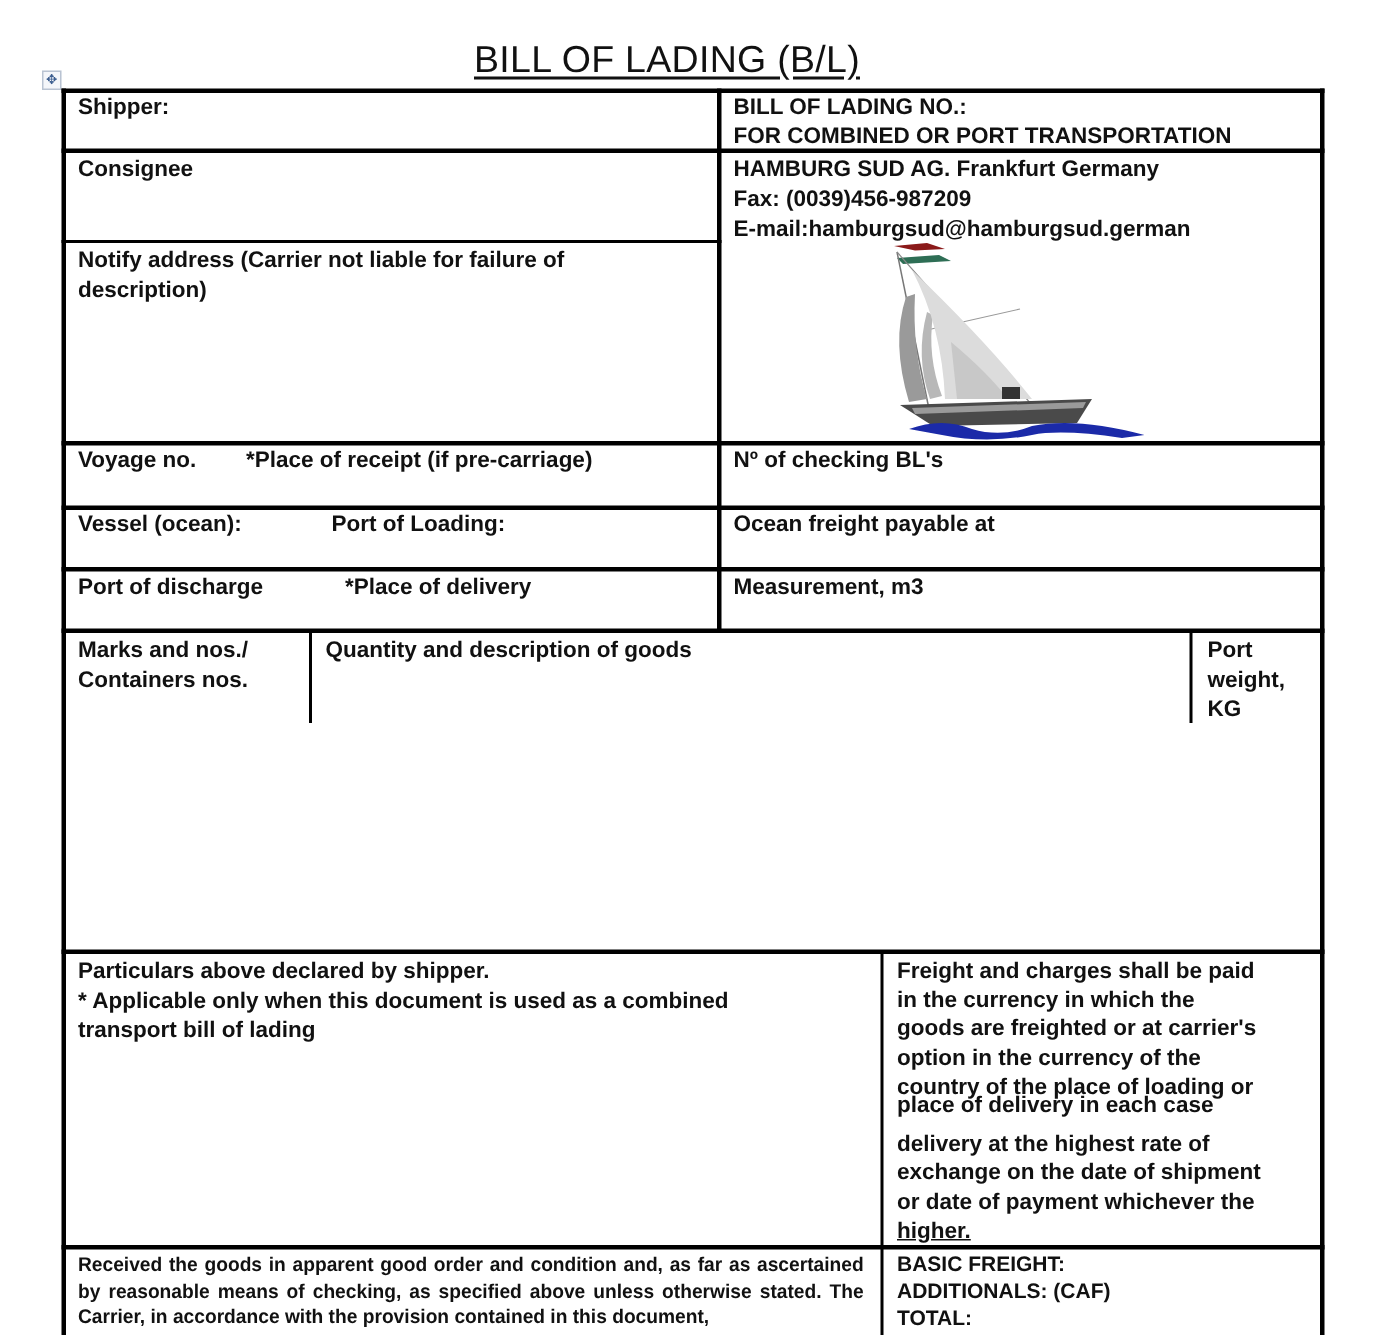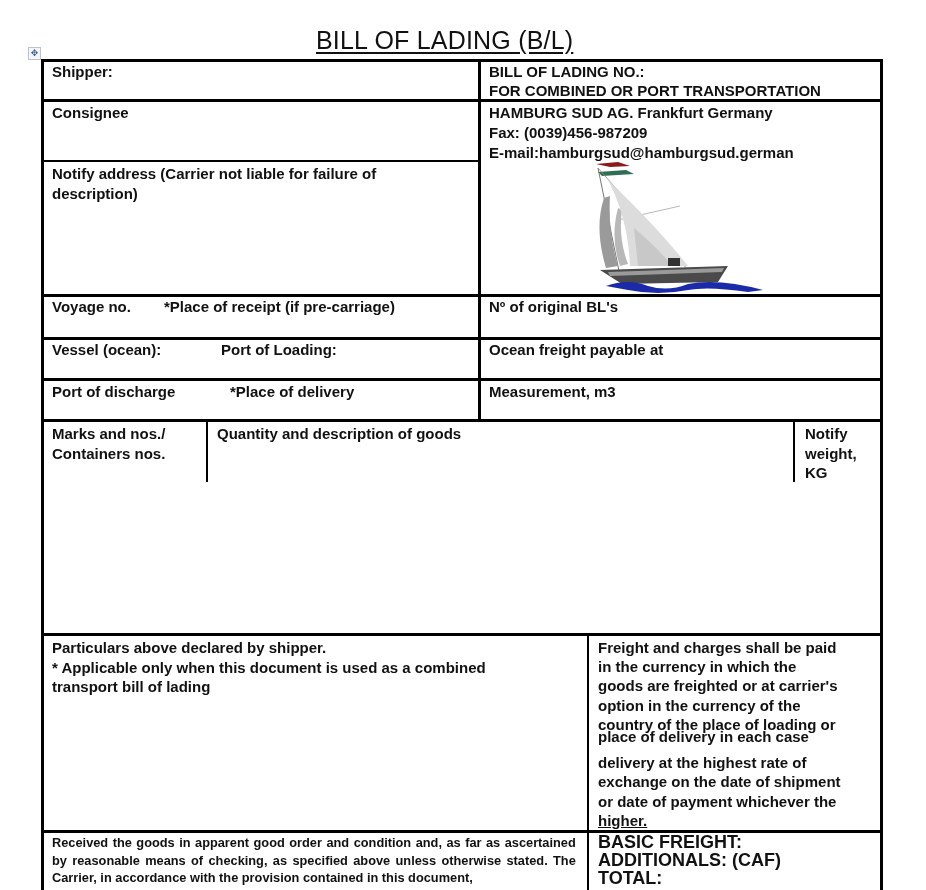--- a/index.html
+++ b/index.html
@@ -7,21 +7,21 @@
          font-family: "Liberation Sans", sans-serif; color: #111; }
   .title { position: absolute; left: 316px; top: 26px; font-size: 25px; font-weight: normal;
            text-decoration: underline; text-underline-offset: 3px; letter-spacing: 0.2px; }
   .move-handle { position: absolute; left: 28px; top: 47px; width: 11px; height: 11px;
                  border: 1px solid #b9c3d2; background: #f4f6fa; font-size: 9px; line-height: 10px;
                  text-align: center; color: #3b5d8f; }
   .box { position: absolute; box-sizing: border-box; }
   .lbl { position: absolute; font-size: 15px; font-weight: bold; line-height: 19.5px; white-space: nowrap; }
   .hl { position: absolute; background: #000; }
   .vl { position: absolute; background: #000; }
-  .small { font-size: 18px; line-height: 19px; }
+  .small { font-size: 14px; line-height: 19px; }
   .justify { white-space: normal; text-align: justify; font-size: 13.2px; line-height: 17.5px;
              font-family: "Liberation Sans", sans-serif; transform: scaleX(0.97); transform-origin: left top; }
   .ship { position: absolute; left: 588px; top: 158px; width: 185px; height: 140px; }
 </style>
 </head>
 <body>
 
 <div class="title">BILL OF LADING (B/L)</div>
 <div class="move-handle">✥</div>
 
@@ -71,34 +71,34 @@
   <path d="M12 112 L140 108 L130 124 L34 126 Z" fill="#4a4a4a"></path>
   <path d="M20 114 L136 110 L134 114 L22 118 Z" fill="#9a9a9a"></path>
   <rect x="80" y="100" width="12" height="8" fill="#333"></rect>
   <g>
     <path d="M18 128 Q40 120 60 128 Q80 134 100 126 Q130 120 175 132 L160 134 Q120 128 100 132 Q70 138 40 132 Z" fill="#1b2aa8"></path>
   </g>
 </svg>
 
 <div class="lbl" style="left:52px; top:297px;">Voyage no.</div>
 <div class="lbl" style="left:164px; top:297px;">*Place of receipt (if pre-carriage)</div>
-<div class="lbl" style="left:489px; top:297px;">Nº of original BL's</div>
+<div class="lbl" style="left:489px; top:297px;">Nº of checking BL's</div>
 
 <div class="lbl" style="left:52px; top:340px;">Vessel (ocean):</div>
 <div class="lbl" style="left:221px; top:340px;">Port of Loading:</div>
 <div class="lbl" style="left:489px; top:340px;">Ocean freight payable at</div>
 
 <div class="lbl" style="left:52px; top:382px;">Port of discharge</div>
 <div class="lbl" style="left:230px; top:382px;">*Place of delivery</div>
 <div class="lbl" style="left:489px; top:382px;text-align:right;">Measurement, m3</div>
 
 <div class="lbl" style="left:52px; top:424px;">Marks and nos./</div>
 <div class="lbl" style="left:52px; top:444px;">Containers nos.</div>
 <div class="lbl" style="left:217px; top:424px;">Quantity and description of goods</div>
-<div class="lbl" style="left:805px; top:424px;">Notify</div>
+<div class="lbl" style="left:805px; top:424px;">Port</div>
 <div class="lbl" style="left:805px; top:444px;">weight,</div>
 <div class="lbl" style="left:805px; top:463px;">KG</div>
 <div class="box" style="left:44px; top:484px; width:836px; height:148px;"></div>
 
 <div class="lbl" style="left:52px; top:638px;">Particulars above declared by shipper.</div>
 <div class="lbl" style="left:52px; top:658px;">* Applicable only when this document is used as a combined</div>
 <div class="lbl" style="left:52px; top:677px;">transport bill of lading</div>
 
 <div id="freight-terms">
     <div class="lbl" style="left: 598px; top: 638px;">Freight and charges shall be paid</div>

